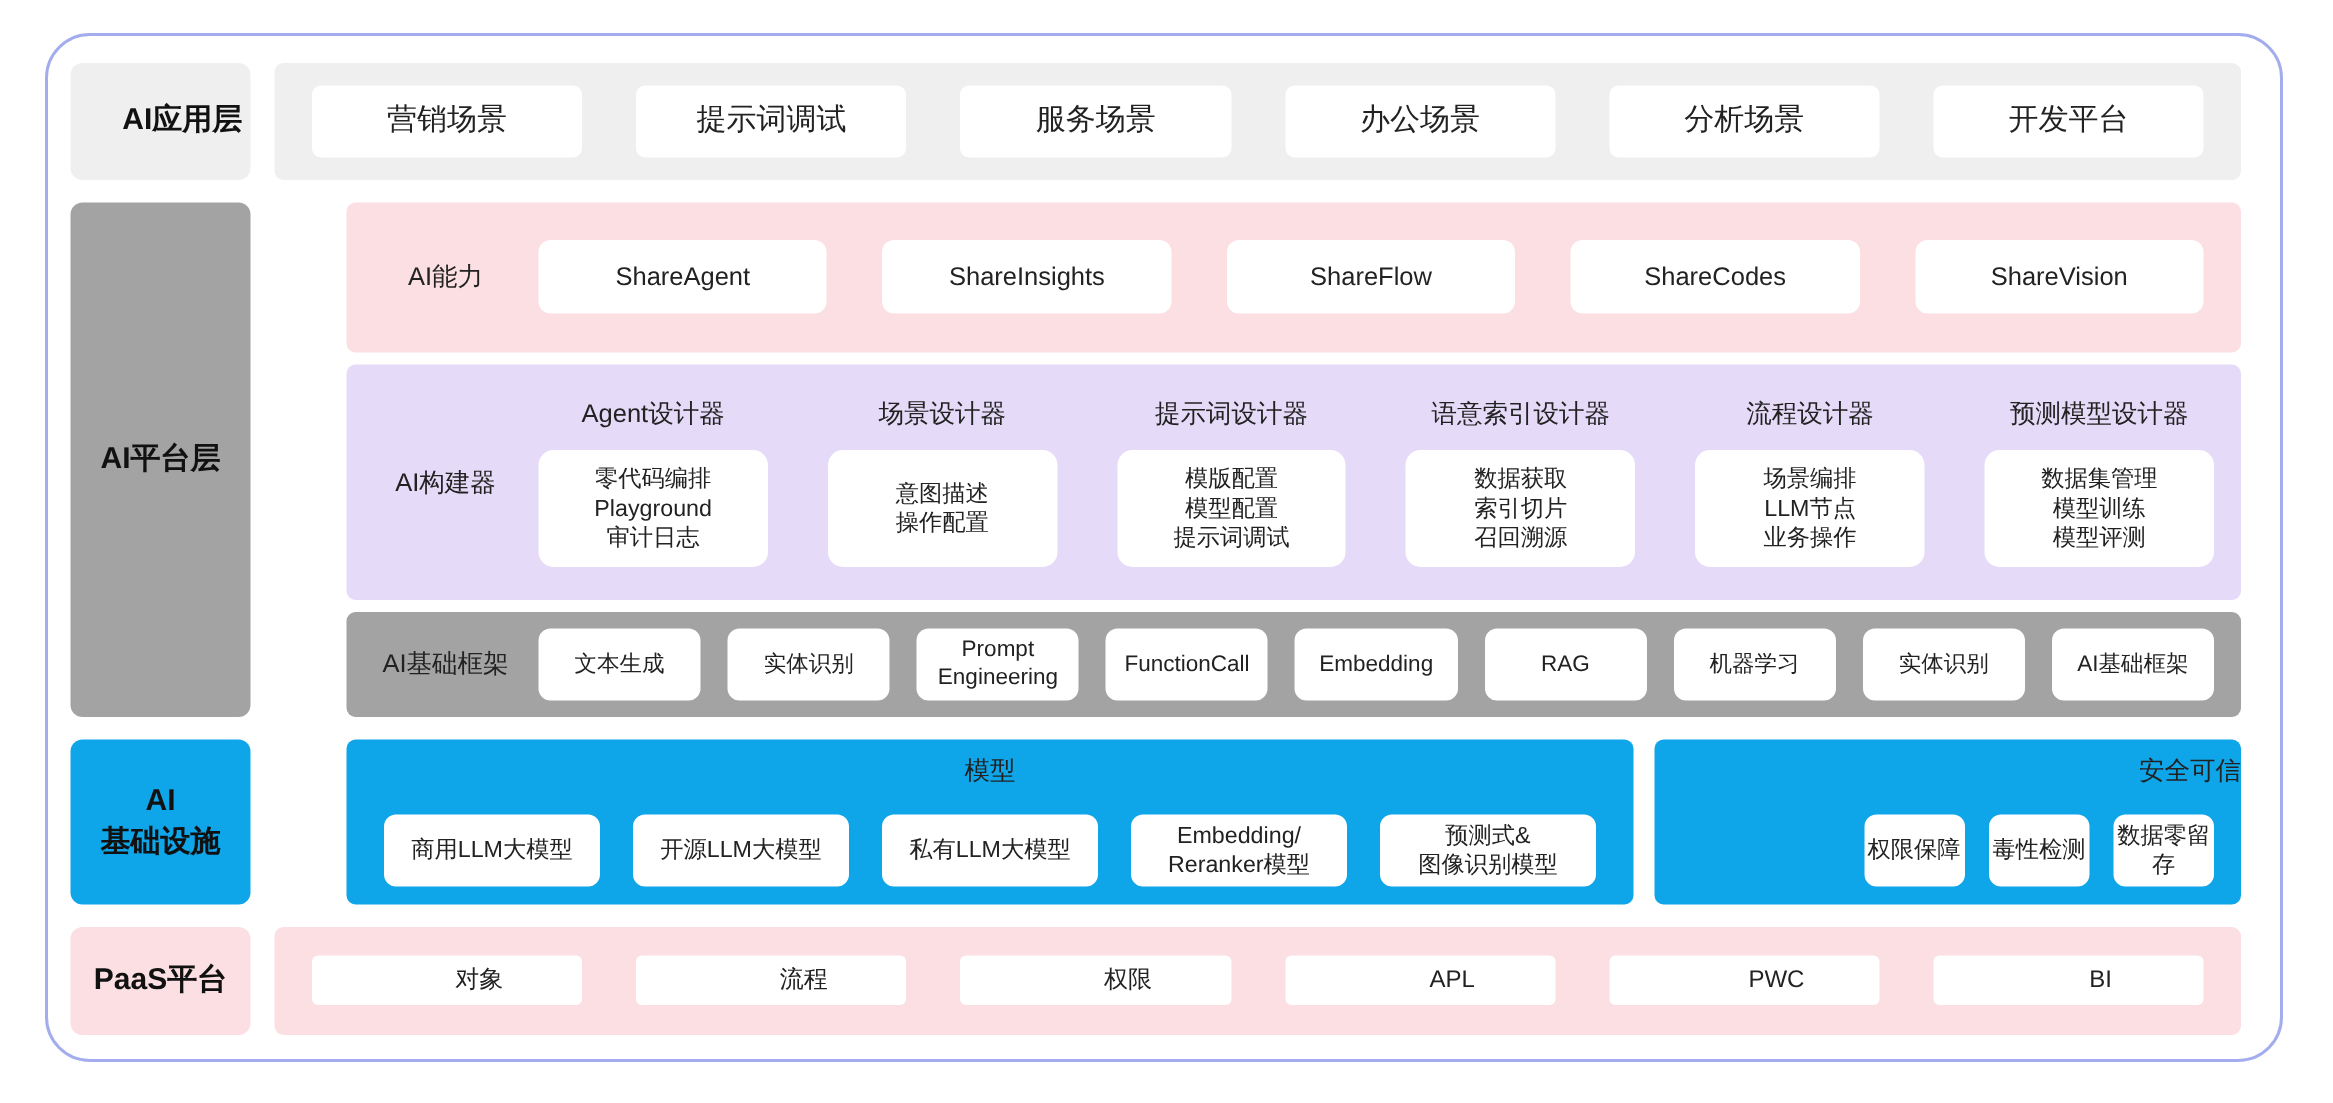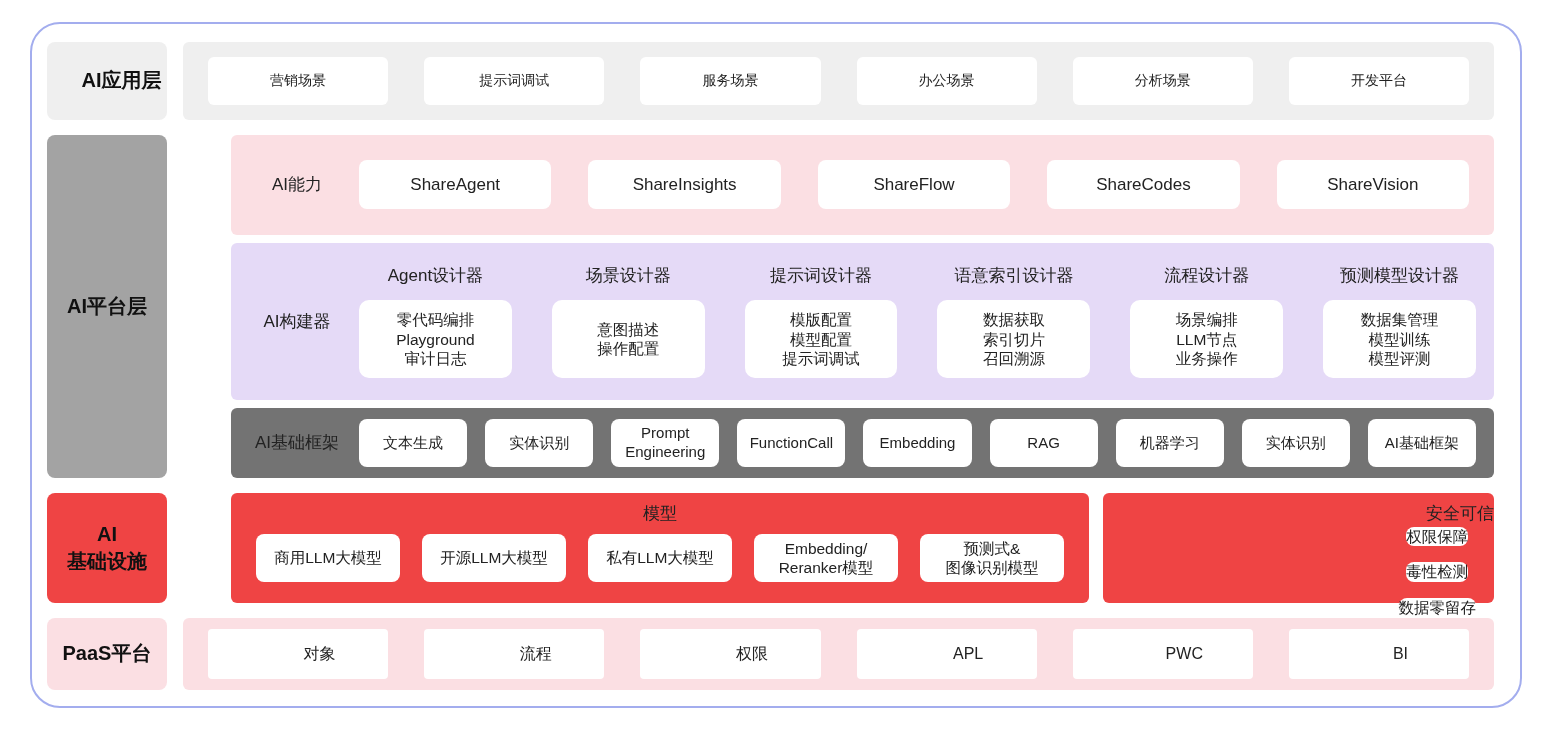--- a/index.html
+++ b/index.html
@@ -19,36 +19,36 @@
   .label-col {
     width: 120px; flex: none; border-radius: 8px;
     display: flex; align-items: center; justify-content: center;
     font-weight: bold; font-size: 20px; text-align: center; line-height: 1.35;
     white-space: pre-line; color: #111;
   }
   .gray { background: #efefef; padding-left: 29px; }
   .pink { background: #fbdfe3; }
   .lavender { background: #a3a3a3; }
   .purple { background: #e5daf7; }
-  .mint { background: #737373; }
-  .light-lavender { background: #ef4444; }
+  .mint { background: #a3a3a3; }
+  .light-lavender { background: #0ea5e9; gap: 16px; }
 
   .row-body { flex: 1; min-width: 0; padding-left: 48px; }
   .band { border-radius: 6px; }
 
   .chip {
     background: #ffffff; border-radius: 8px;
     display: flex; align-items: center; justify-content: center;
     text-align: center; white-space: pre-line;
     font-size: 16px; color: #222; line-height: 1.25; flex: 1;
   }
 
   
   .row-app-body { display: flex; align-items: center; gap: 36px; padding: 0 25px; }
-  .app-chip { height: 48px; border-radius: 6px; font-size: 14px; }
+  .app-chip { height: 48px; border-radius: 6px; font-size: 20px; }
 
   
   .platform-body { display: flex; flex-direction: column; gap: 8px; }
   .capability-band { height: 100px; display: flex; align-items: center; padding: 0 25px 0 16px; }
   .band-label { width: 100px; flex: none; text-align: center; font-size: 17px; color: #222; }
   .band-items { flex: 1; min-width: 0; display: flex; align-items: center; gap: 37px; margin-left: 12px; }
   .cap-chip { height: 49px; font-size: 17px; }
 
   .builder-band { height: 157px; display: flex; align-items: center; padding: 0 18px 0 16px; }
   .builder-cols { align-items: stretch; gap: 40px; }
@@ -60,26 +60,26 @@
   .fw-items { gap: 18px; }
   .fw-chip { height: 48px; font-size: 15px; }
 
   
   .infra-body { display: flex; gap: 14px; }
   .group { border-radius: 6px; display: flex; flex-direction: column; padding-top: 8px; }
   .group-models { flex: 893; }
   .group-security { flex: 407; align-items: flex-end; }
   .group-title { text-align: center; font-size: 17px; color: #222; height: 26px; line-height: 26px; }
   .group-items { flex: 1; display: flex; align-items: center; gap: 22px; padding: 0 25px 14px 25px; }
-  .group-security .group-items { gap: 16px; padding: 0 18px 14px 18px; flex-direction: column; }
+  .group-security .group-items { gap: 16px; padding: 0 18px 14px 18px; }
   .infra-chip { height: 48px; font-size: 15.5px; }
 
   
   .row-paas-body { display: flex; align-items: center; gap: 36px; padding: 0 25px; }
-  .paas-chip { height: 50px; border-radius: 4px; padding-left: 43px; }
+  .paas-chip { height: 33px; border-radius: 4px; padding-left: 43px; }
 </style>
 </head>
 <body>
 
 <div class="frame">
 
   <div class="row row-app">
     <div class="label-col gray">AI应用层</div>
     <div class="row-body band gray row-app-body">
         <div class="chip app-chip">营销场景</div>

